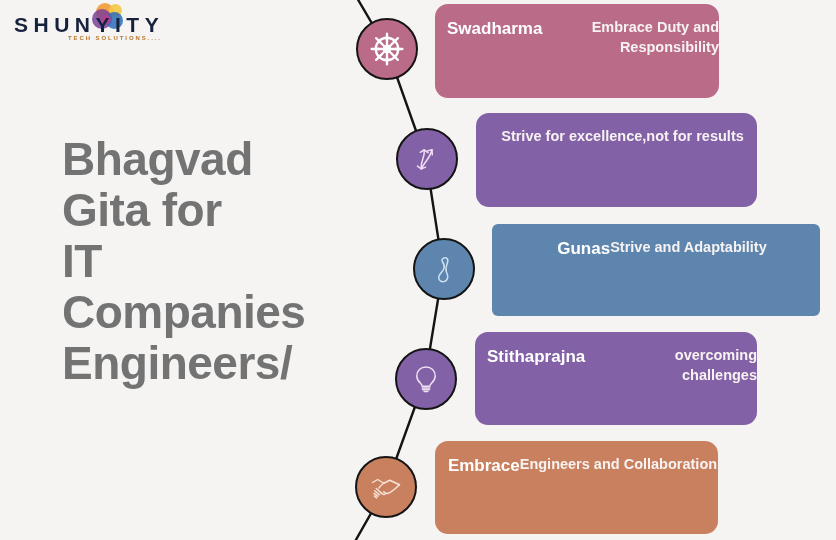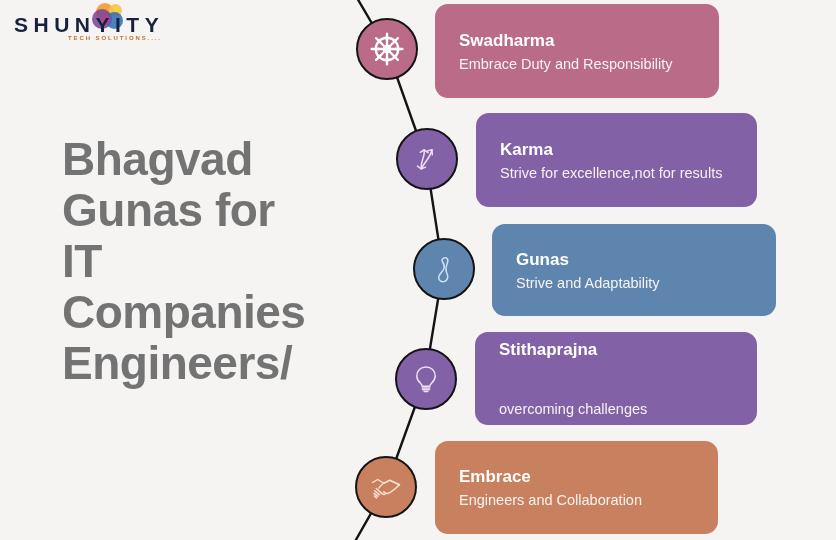--- a/index.html
+++ b/index.html
@@ -126,37 +126,38 @@
     display: flex;
     align-items: center;
     justify-content: center;
   }
   .node svg { display: block; }
 
   .card {
     position: absolute;
     border-radius: 13px;
     box-sizing: border-box;
-    padding: 13px 0 13px 24px;
+    padding: 13px 0 13px 12px;
     display: flex;
-    flex-direction: column;
+    flex-direction: row;
     justify-content: center;
   }
   .card-title {
     font-size: 17px;
     font-weight: 700;
     color: #ffffff;
     line-height: 23px;
     margin-bottom: 2px;
   }
   .card-desc {
     font-size: 14.5px;
-    font-weight: 400;
+    font-weight: 700;
     color: #f7f2f2;
     line-height: 20px;
+    text-align: right;
   }
 </style>
 </head>
 <body>
 
 <div id="slide">
 
   <div id="logo">
     <div id="logo-blobs">
       <span class="blob blob-orange"></span>
@@ -164,21 +165,21 @@
       <span class="blob blob-purple"></span>
       <span class="blob blob-blue"></span>
       <span class="blob blob-magenta"></span>
     </div>
     <div id="logo-word">SHUNYITY</div>
     <div id="logo-tag">TECH SOLUTIONS....</div>
   </div>
 
   <div id="heading">
     <span class="hline">Bhagvad</span>
-    <span class="hline">Gunas for</span>
+    <span class="hline">Gita for</span>
     <span class="hline">IT</span>
     <span class="hline">Companies</span>
     <span class="hline">Engineers/</span>
   </div>
 
   <svg id="connector" viewBox="0 0 836 540" xmlns="http://www.w3.org/2000/svg">
     <polyline points="342,-14 379,49 418,159 435,269 417,379 378,487 345,545" fill="none" stroke="#141414" stroke-width="2.4" stroke-linejoin="round"></polyline>
   </svg>
 
   <div class="node" style="left:348px; top:18px; width:62px; height:62px; background:#b96b88;">
@@ -211,33 +212,32 @@
       <g stroke="#f2dff5" stroke-width="2.1" fill="none" stroke-linecap="round" stroke-linejoin="round">
         <path d="M16 38 C 14 26, 22 22, 20 11"></path>
         <path d="M16 38 C 20 28, 28 24, 31 11"></path>
         <path d="M31 11 L 24.5 12.5 M31 11 L 31.5 18"></path>
         <path d="M20 11 L 14.5 14.5 M20 11 L 25.5 15"></path>
         <path d="M16 38 L 10.5 34 M16 38 L 22 35.5"></path>
       </g>
     </svg>
   </div>
   <div class="card" style="left:468px; top:113px; width:281px; height:94px; background:#8361a6;">
-    <div class="card-title">Karma</div>
     <div class="card-desc">Strive for excellence,not for results</div>
   </div>
 
   <div class="node" style="left:405px; top:238px; width:62px; height:62px; background:#5e85ad;">
     <svg width="34" height="34" viewBox="0 0 48 48">
       <path d="M26 8 C 21.5 8, 20 11.5, 22 14 C 24 16.5, 25 19, 24 23
                C 23 27.5, 16 31, 16.5 36.5 C 17 41, 21 43, 25 41.5
                C 29 40, 30.5 35, 28.5 31 C 26.5 27, 26.5 22, 28 18
                C 29.2 14.8, 30 12, 29 10 C 28.4 8.8, 27.3 8, 26 8 Z" fill="none" stroke="#cfe3f2" stroke-width="2.1" stroke-linejoin="round"></path>
     </svg>
   </div>
-  <div class="card" style="left:484px; top:224px; width:284px; height:92px; background:#5e85ad;">
+  <div class="card" style="left:484px; top:224px; width:328px; height:92px; background:#5e85ad;border-radius:6px;">
     <div class="card-title">Gunas</div>
     <div class="card-desc">Strive and Adaptability</div>
   </div>
 
   <div class="node" style="left:387px; top:348px; width:62px; height:62px; background:#8361a6;">
     <svg width="34" height="34" viewBox="0 0 48 48">
       <g stroke="#eddff2" stroke-width="2.1" fill="none" stroke-linecap="round" stroke-linejoin="round">
         <path d="M24 7 C 16.5 7, 11 12.6, 11 19.6 C 11 24.3, 13.6 27.4, 16.2 30
                  C 17.8 31.6, 18.6 32.8, 18.8 34.4 L 29.2 34.4
                  C 29.4 32.8, 30.2 31.6, 31.8 30 C 34.4 27.4, 37 24.3, 37 19.6

